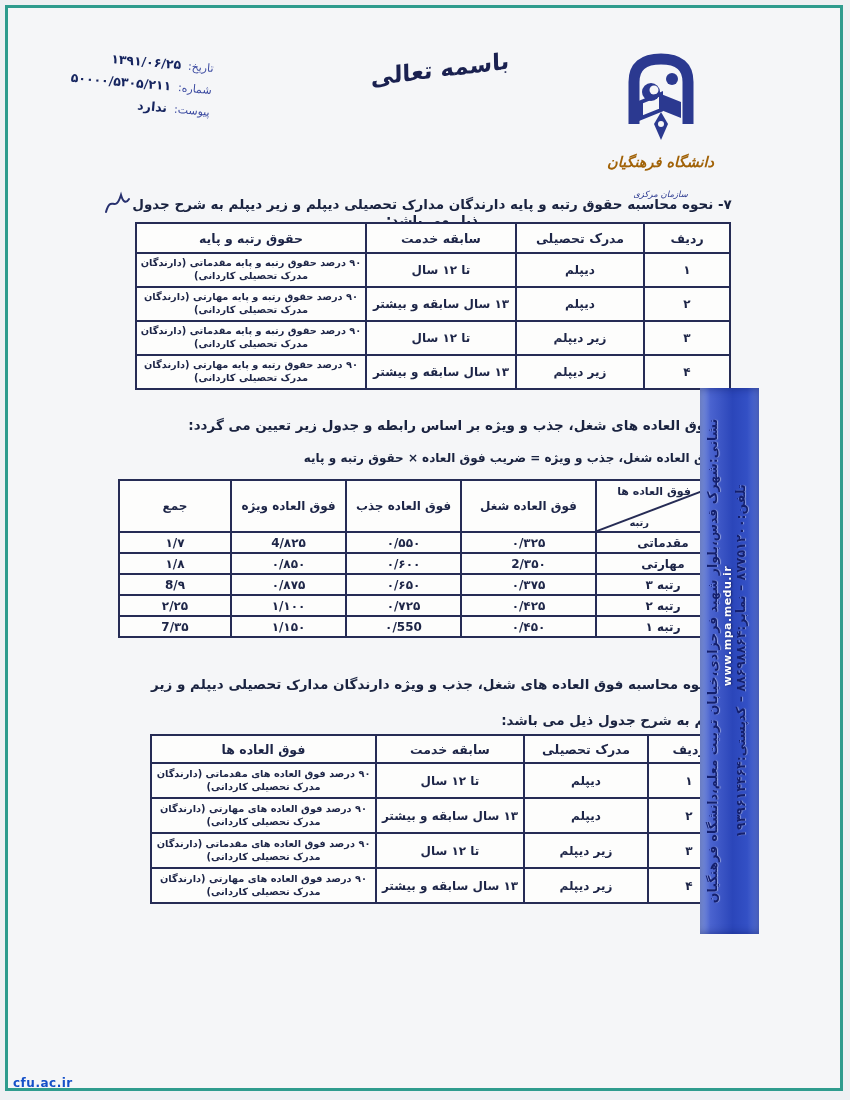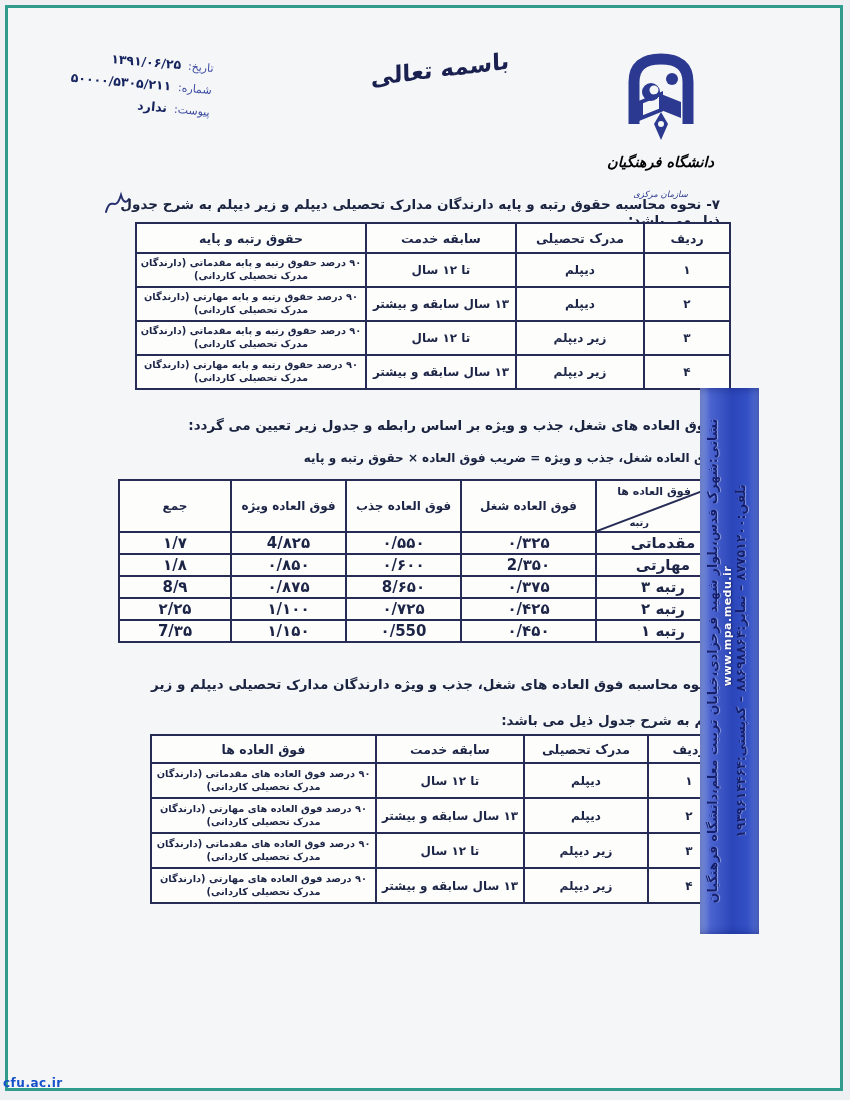--- a/index.html
+++ b/index.html
@@ -20,41 +20,41 @@
   }
   .ref-row{direction:rtl;display:flex;align-items:baseline;gap:7px;margin-bottom:7px;}
   .ref-label{font-size:11px;color:#3a49a0;}
   .ref-value{font-size:12.5px;font-weight:bold;color:#15245f;}
   .bismillah{
     position:absolute;left:355px;top:56px;width:170px;text-align:center;
     font-size:23px;font-weight:bold;color:#1a2150;
     transform:rotate(-7deg) skewX(-6deg);letter-spacing:1px;direction:rtl;
   }
   .logo{position:absolute;left:603px;top:48px;width:115px;text-align:center;}
-  .logo-name{font-size:14.5px;font-weight:bold;font-style:italic;color:#000000;direction:rtl;margin-top:2px;}
+  .logo-name{font-size:14.5px;font-weight:bold;font-style:italic;color:#a16207;direction:rtl;margin-top:2px;}
   .logo-sub{font-size:8.5px;font-style:italic;color:#2b3990;direction:rtl;margin-top:19px;}
   .pen{position:absolute;left:103px;top:189px;}
   
   .sec{position:absolute;direction:rtl;text-align:right;font-weight:bold;
        color:#1a2340;font-size:13.5px;}
-  #s7{right:130px;top:196px;width:612px;}
+  #s7{right:112px;top:196px;width:612px;text-align:center;}
   #s8{right:122px;top:417px;width:612px;}
   #formula{right:130px;top:451px;width:604px;font-size:12px;}
   #s9{right:122px;top:666px;width:614px;line-height:2.7;}
   
   table{border-collapse:collapse;position:absolute;table-layout:fixed;
         direction:rtl;background:#fdfdfc;}
   td,th{border:2px solid #262c55;text-align:center;vertical-align:middle;
         font-weight:bold;padding:1px 3px;color:#1d2547;overflow:hidden;}
   .t1{left:135px;top:222px;width:594px;}
   .t1 th{height:26px;font-size:12.5px;}
   .t1 td{height:30px;font-size:12px;}
   .t2{left:118px;top:479px;width:611px;}
   .t2 th{height:48px;font-size:12px;}
-  .t2 td{height:17px;font-size:15px;}
+  .t2 td{height:17px;font-size:12px;}
   .t3{left:150px;top:734px;width:579px;}
   .t3 th{height:24px;font-size:12.5px;}
   .t3 td{height:31px;font-size:12px;}
   .sm{font-size:9.8px !important;line-height:1.3;font-weight:bold;}
   .corner{position:relative;padding:0;}
   .corner svg{position:absolute;left:0;top:0;width:100%;height:100%;}
   .corner .c-top{position:absolute;top:4px;left:4px;right:22px;font-size:11px;}
   .corner .c-bottom{position:absolute;bottom:3px;left:6px;width:55%;font-size:10px;}
   
   .band{
@@ -71,21 +71,21 @@
   }
   .band-inner{left:5px;}
   .band-outer{left:33px;}
   .band-url{
     position:absolute;top:318px;left:21px;width:160px;height:18px;
     transform:rotate(-90deg);transform-origin:0 0;
     font-size:11px;font-weight:bold;color:#ffffff;letter-spacing:.5px;
     text-align:center;text-shadow:0 1px 2px rgba(0,0,40,.6);
   }
   .watermark{
-    position:absolute;left:3px;top:1076px;font-size:12px;font-weight:bold;
+    position:absolute;left:13px;top:1076px;font-size:12px;font-weight:bold;
     color:#1550c8;letter-spacing:.5px;
   }
 </style>
 </head>
 <body>
 
 <div class="frame"></div>
 
 <div class="ref-block">
   <div class="ref-row">
@@ -201,21 +201,21 @@
   <tr>
     <td>مهارتی</td>
     <td>2/۳۵۰</td>
     <td>۰/۶۰۰</td>
     <td>۰/۸۵۰</td>
     <td>۱/۸</td>
   </tr>
   <tr>
     <td>رتبه ۳</td>
     <td>۰/۳۷۵</td>
-    <td>8/۶۵۰</td>
+    <td>۰/۶۵۰</td>
     <td>۰/۸۷۵</td>
     <td>8/۹</td>
   </tr>
   <tr>
     <td>رتبه ۲</td>
     <td>۰/۴۲۵</td>
     <td>۰/۷۲۵</td>
     <td>۱/۱۰۰</td>
     <td>۲/۲۵</td>
   </tr>

